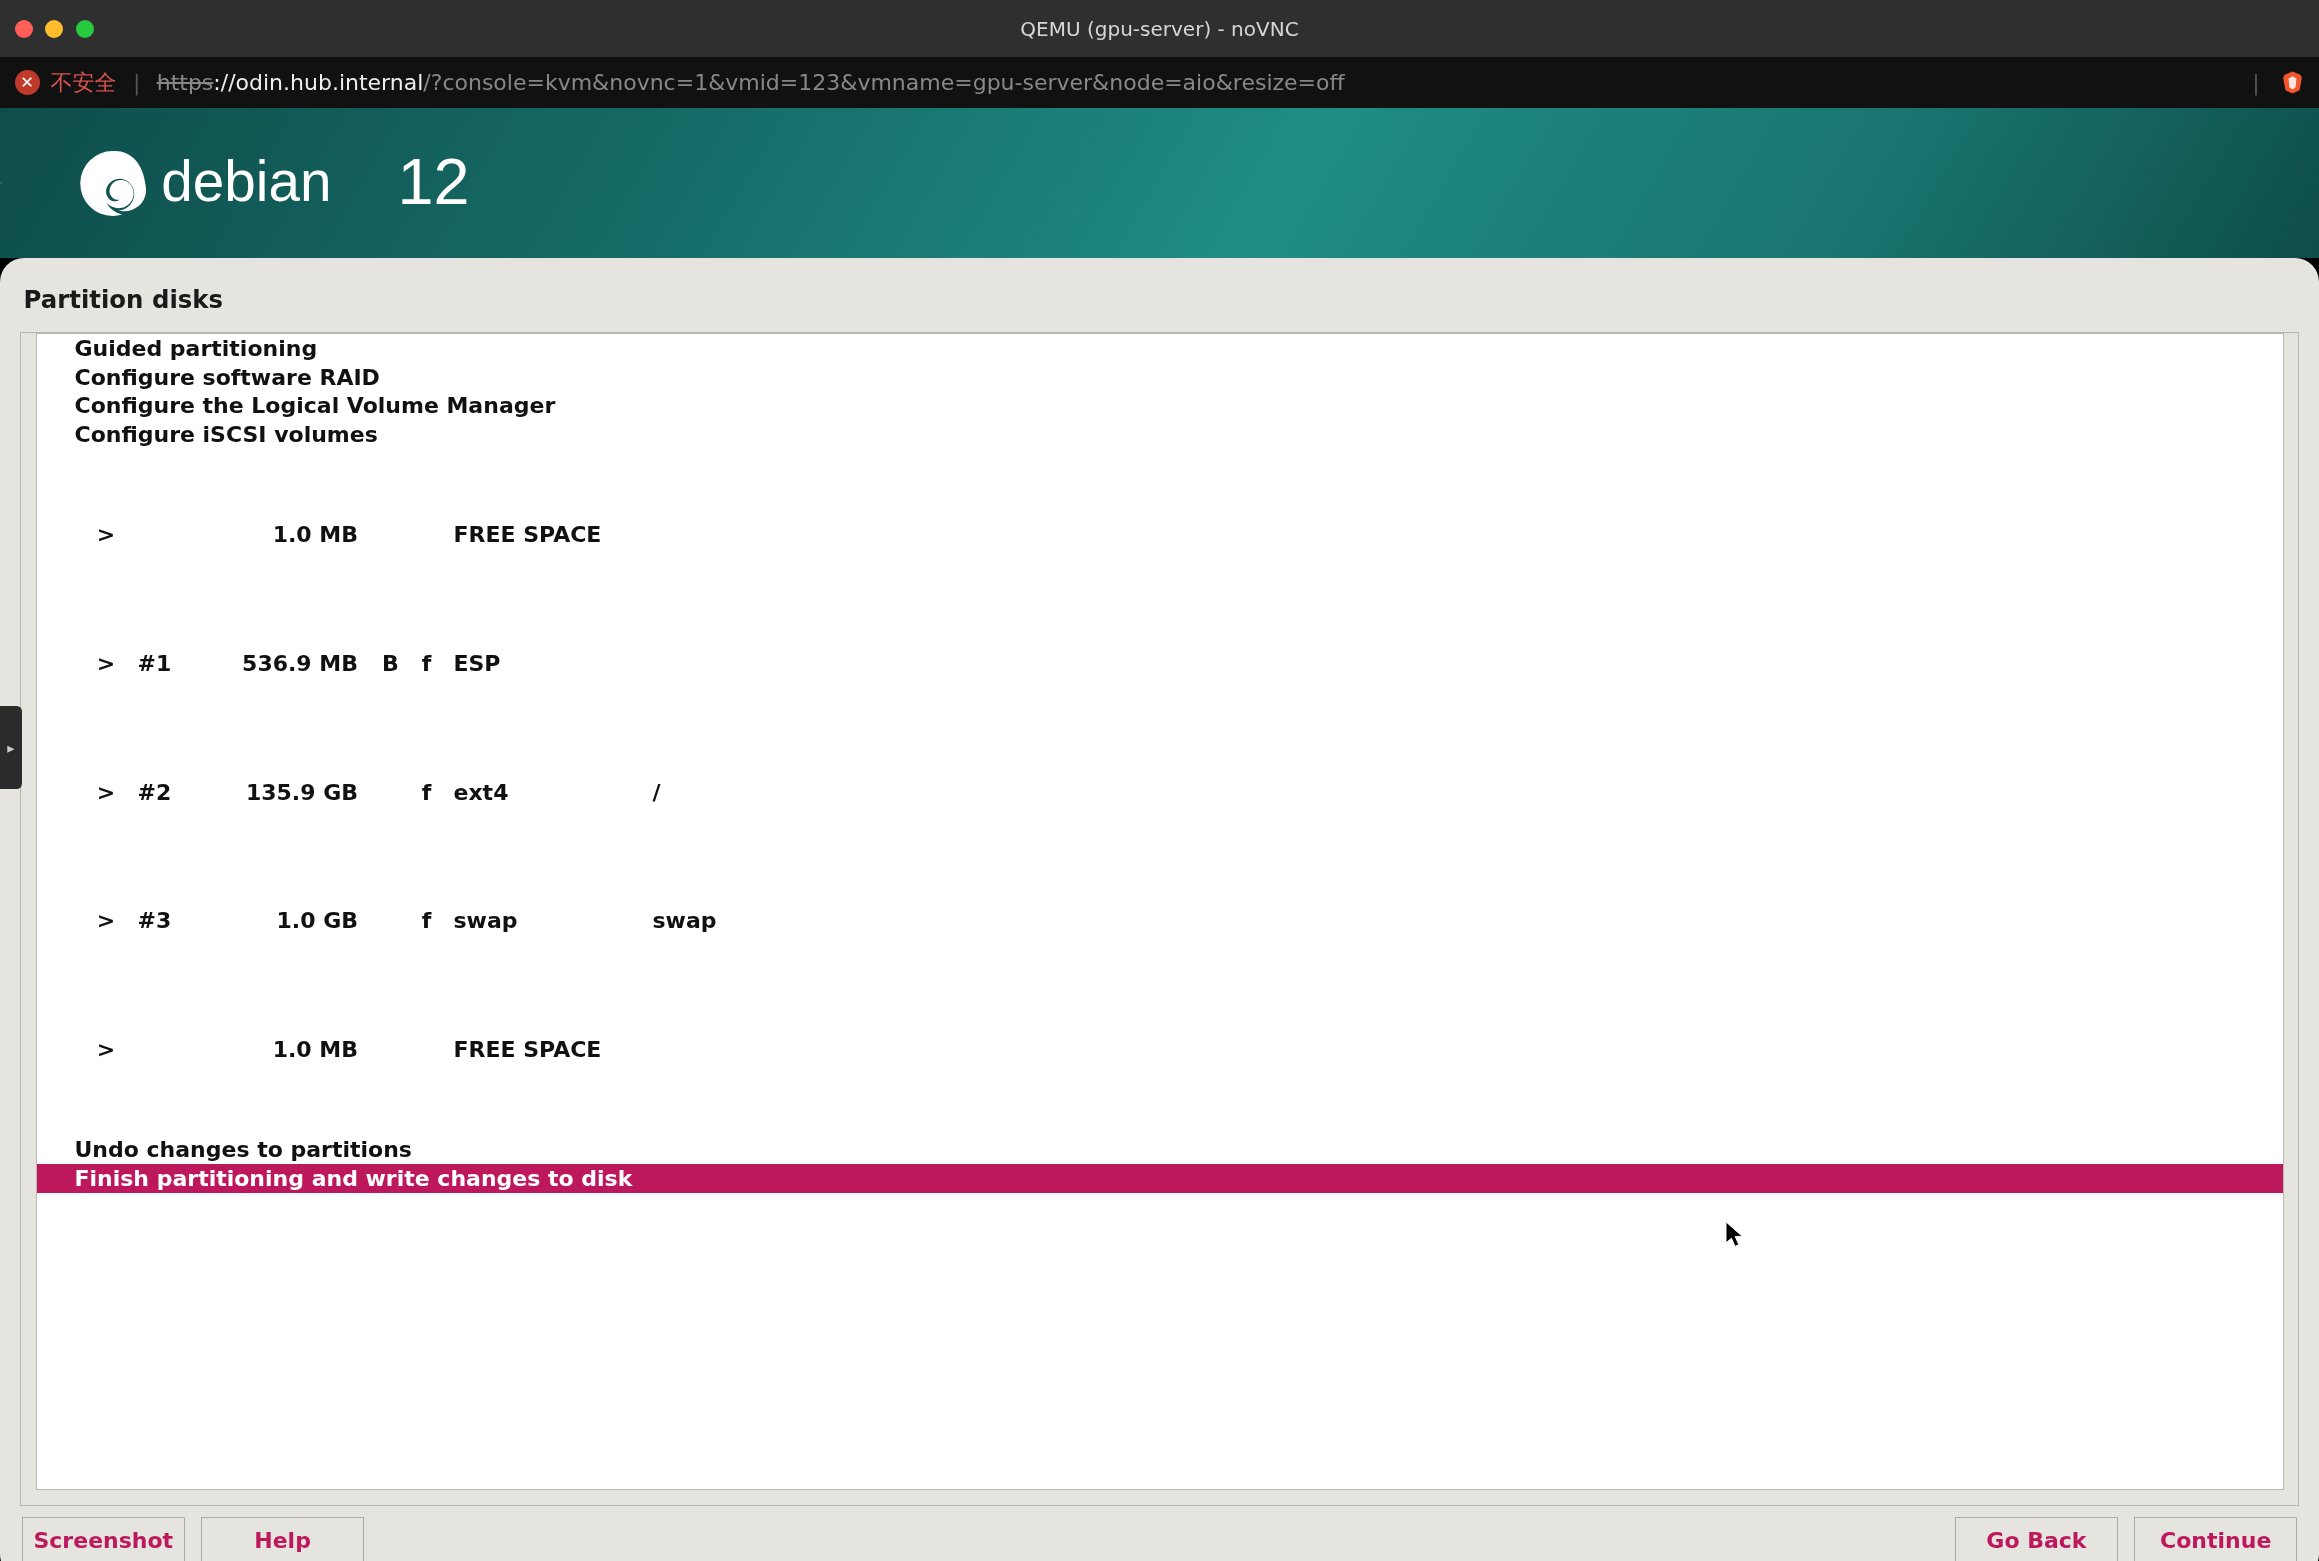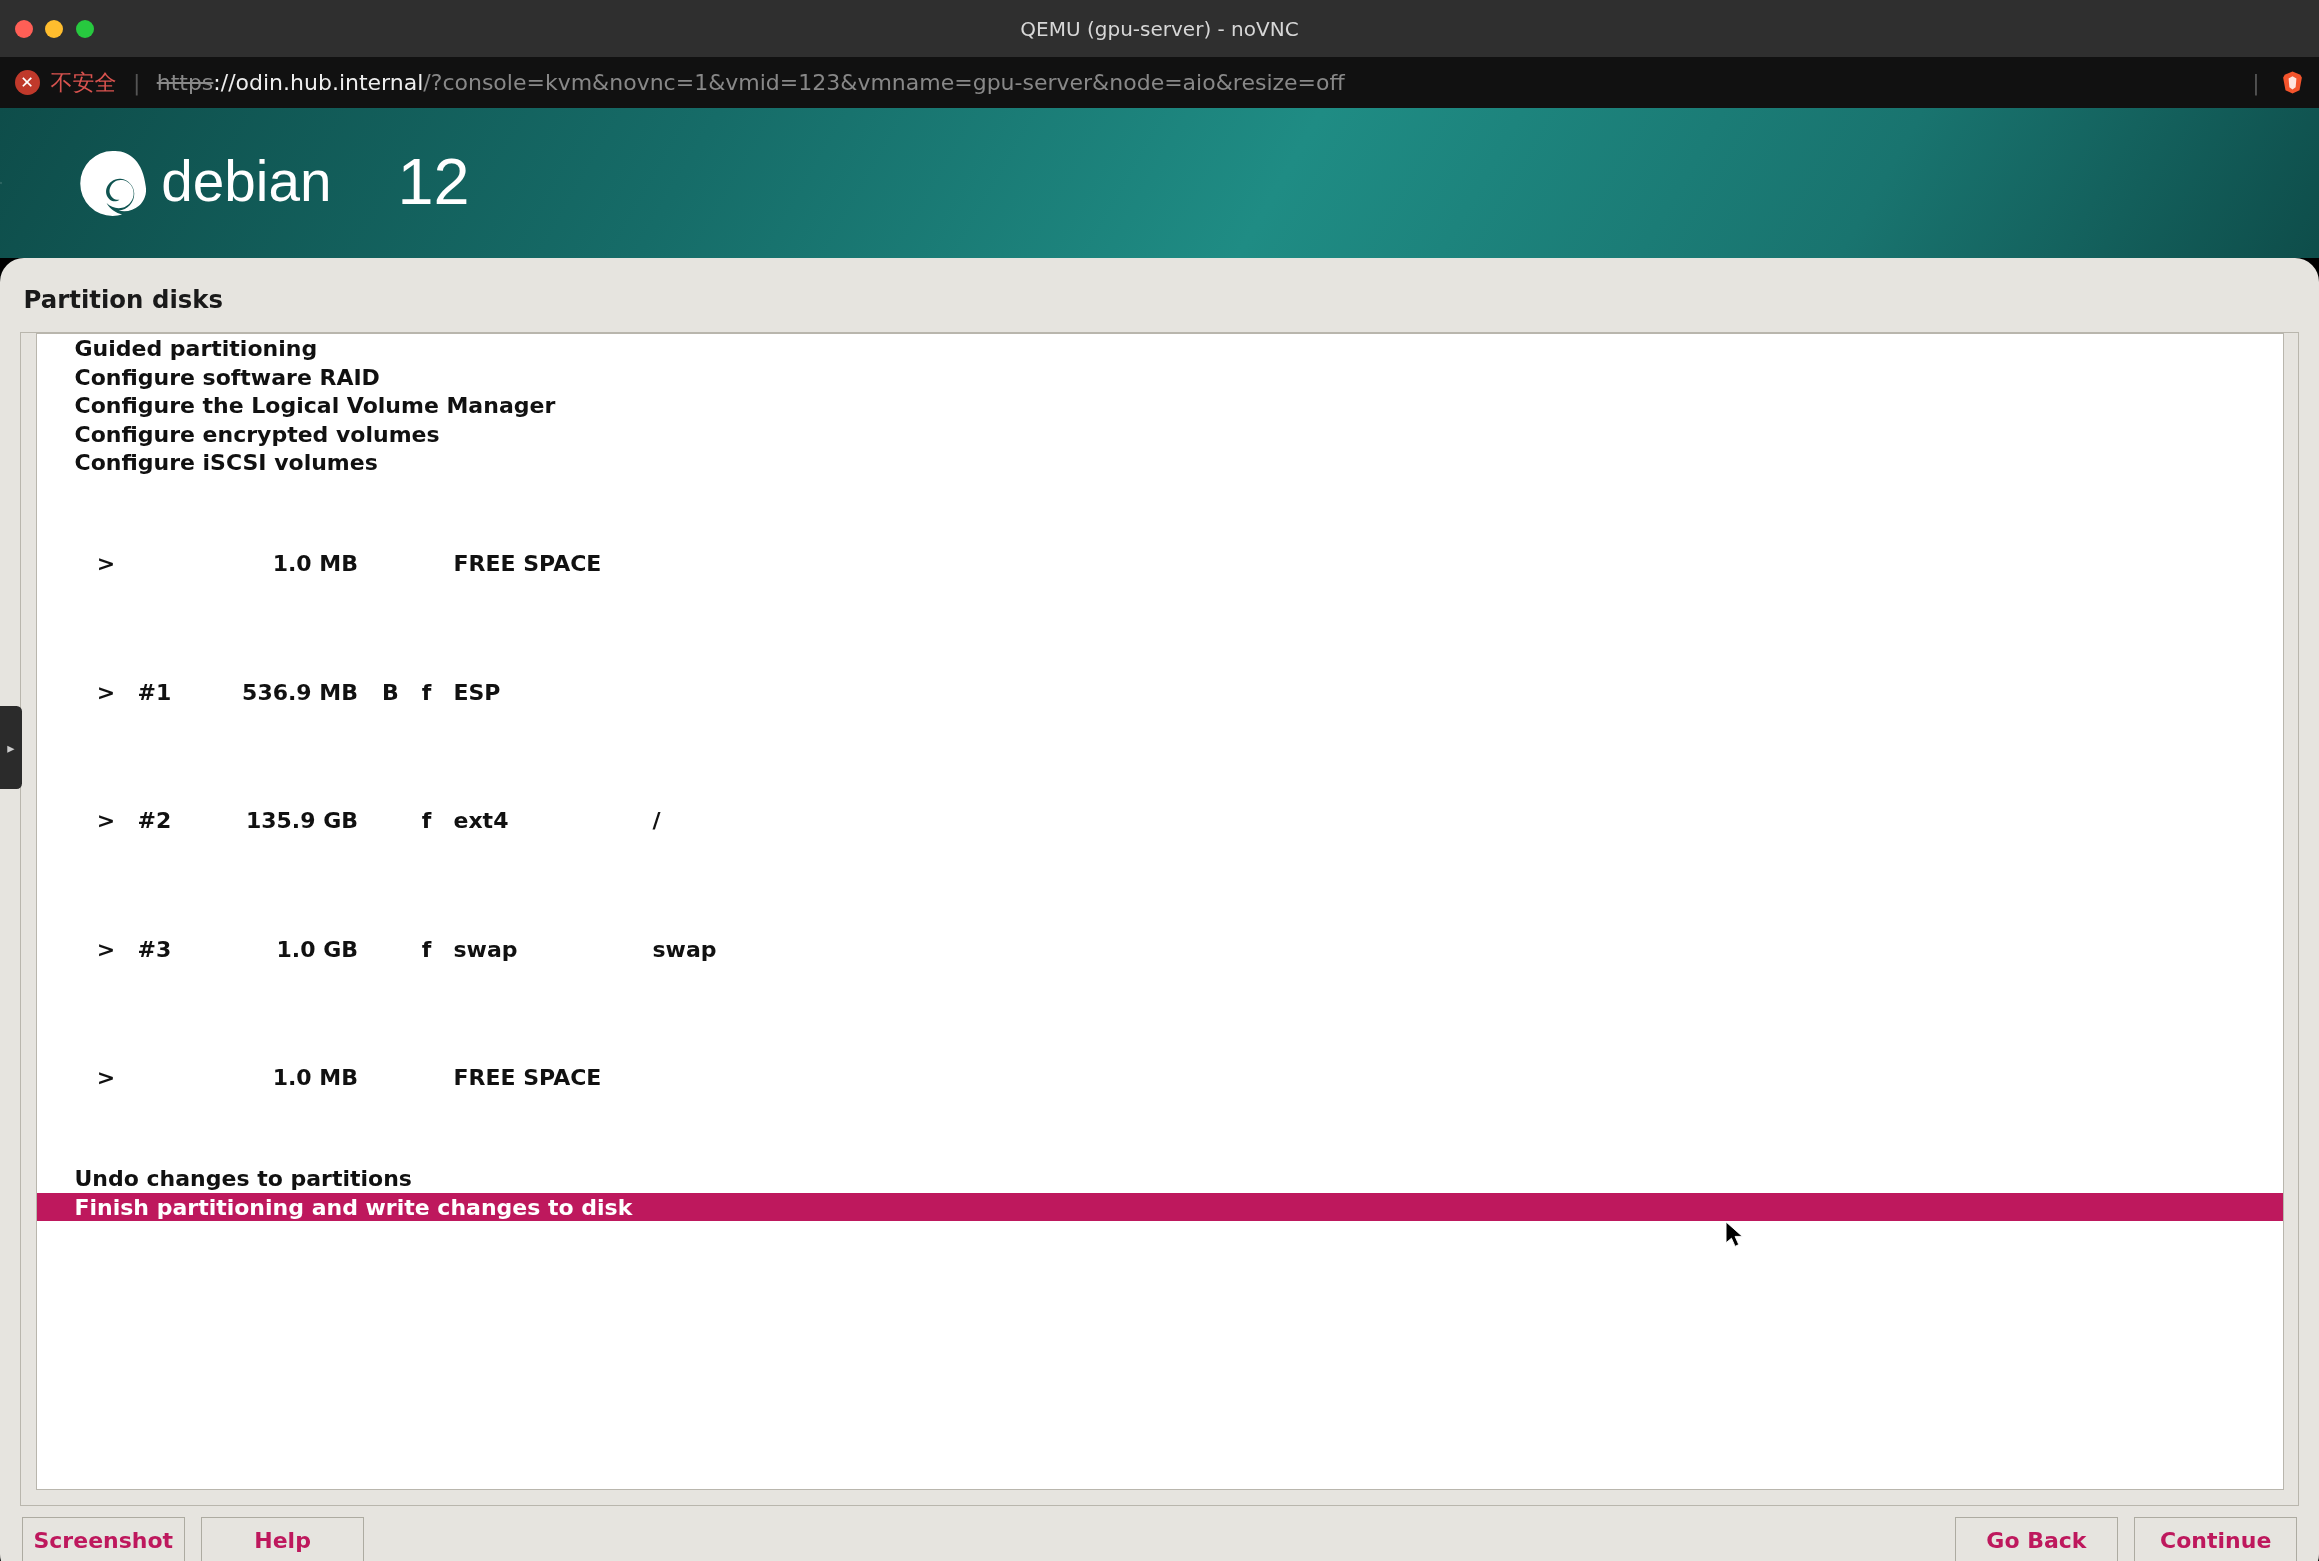--- a/index.html
+++ b/index.html
@@ -103,21 +103,20 @@
 
 <div class="content-wrap">
   <div class="page-title">Partition disks</div>
 
   <div class="panel">
 
     <div class="listbox">
       <div class="row">Guided partitioning</div>
       <div class="row">Configure software RAID</div>
       <div class="row">Configure the Logical Volume Manager</div>
-      <div class="row">Configure encrypted volumes</div>
       <div class="row">Configure iSCSI volumes</div>
 
       <div class="row" style="height:22px"></div>
 
 
       <div class="row">
         <span class="part-line">
           <span class="col-arrow">&gt;</span>
           <span class="col-num"></span>
           <span class="col-size">1.0 MB</span>

